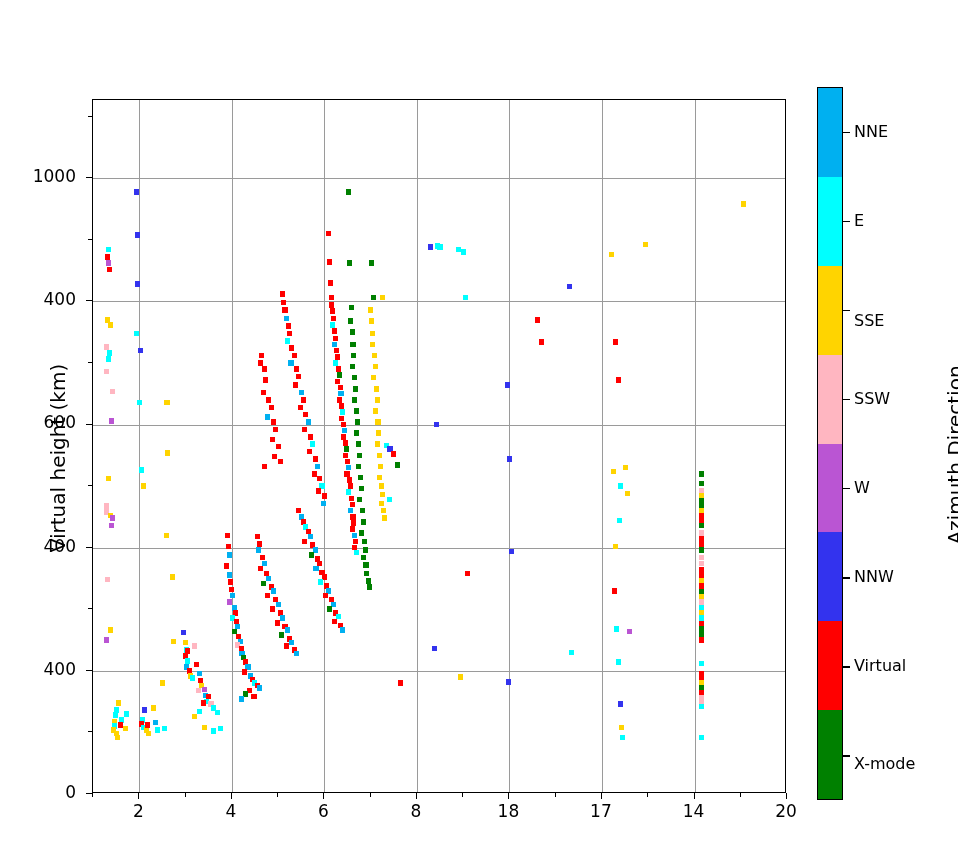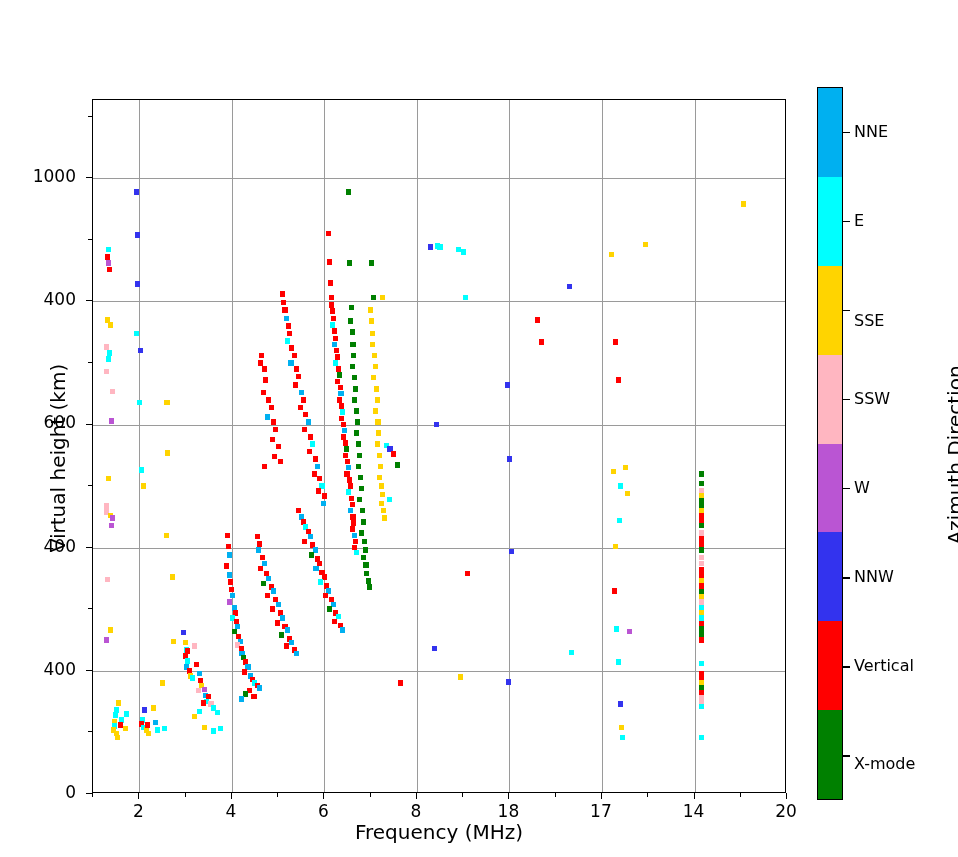--- a/index.html
+++ b/index.html
@@ -465,21 +465,20 @@
       <div class="echo" style="left: 605.86px; top: 580.39px; width: 5.09px; height: 5.54px; background: rgb(255, 212, 0);"></div>
       <div class="echo" style="left: 605.86px; top: 585.31px; width: 5.09px; height: 5.54px; background: rgb(0, 128, 0);"></div>
       <div class="echo" style="left: 605.86px; top: 590.24px; width: 5.09px; height: 5.54px; background: rgb(255, 0, 0);"></div>
       <div class="echo" style="left: 605.86px; top: 595.17px; width: 5.09px; height: 5.54px; background: rgb(255, 182, 193);"></div>
       <div class="echo" style="left: 605.86px; top: 600.09px; width: 5.09px; height: 5.54px; background: rgb(255, 182, 193);"></div>
       <div class="echo" style="left: 605.86px; top: 603.79px; width: 5.09px; height: 5.54px; background: rgb(0, 255, 255);"></div>
       <div class="echo" style="left: 605.86px; top: 634.58px; width: 5.09px; height: 5.54px; background: rgb(0, 255, 255);"></div>
       <div class="echo" style="left: 647.5px; top: 101.3px; width: 5.09px; height: 5.54px; background: rgb(255, 212, 0);"></div>
     </div>
 
-  <div id="x-axis-title">Frequency (MHz)</div>
   <div id="y-axis-title">Virtual height (km)</div>
 
   <div id="colorbar">
       <div class="cbseg" style="height: 12.5%; background: rgb(0, 176, 240);"></div>
       <div class="cbseg" style="height: 12.5%; background: rgb(0, 255, 255);"></div>
       <div class="cbseg" style="height: 12.5%; background: rgb(255, 212, 0);"></div>
       <div class="cbseg" style="height: 12.5%; background: rgb(255, 182, 193);"></div>
       <div class="cbseg" style="height: 12.5%; background: rgb(186, 85, 211);"></div>
       <div class="cbseg" style="height: 12.5%; background: rgb(51, 51, 238);"></div>
       <div class="cbseg" style="height: 12.5%; background: rgb(255, 0, 0);"></div>
@@ -535,16 +534,16 @@
     <div class="cblabel" style="top: 220.7px;">E</div>
     <div class="cbtick" style="top: 309.8px;"></div>
     <div class="cblabel" style="top: 321px;">SSE</div>
     <div class="cbtick" style="top: 398.9px;"></div>
     <div class="cblabel" style="top: 398.9px;">SSW</div>
     <div class="cbtick" style="top: 488.1px;"></div>
     <div class="cblabel" style="top: 488.1px;">W</div>
     <div class="cbtick" style="top: 577.2px;"></div>
     <div class="cblabel" style="top: 577.2px;">NNW</div>
     <div class="cbtick" style="top: 666.3px;"></div>
-    <div class="cblabel" style="top: 666.3px;">Vertical</div>
+    <div class="cblabel" style="top: 666.3px;">Virtual</div>
     <div class="cbtick" style="top: 755.4px;"></div>
     <div class="cblabel" style="top: 764px;">X-mode</div>
   </div>
 
 </body></html>

